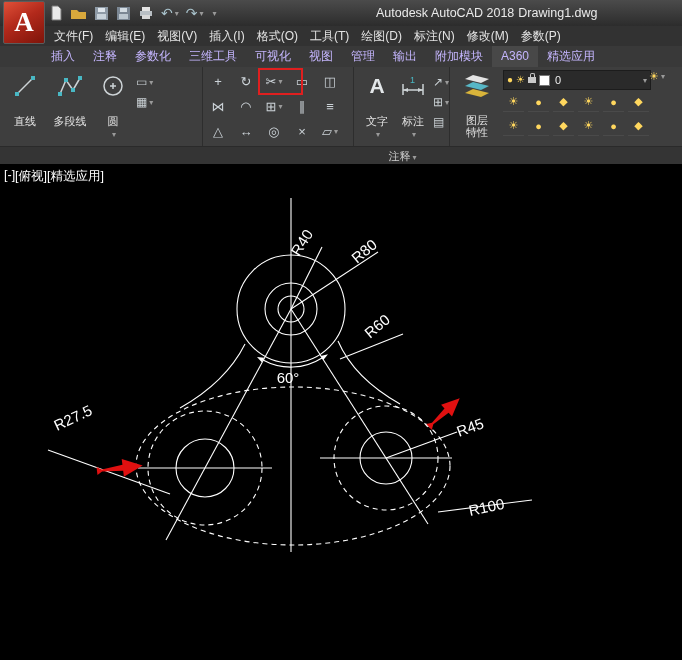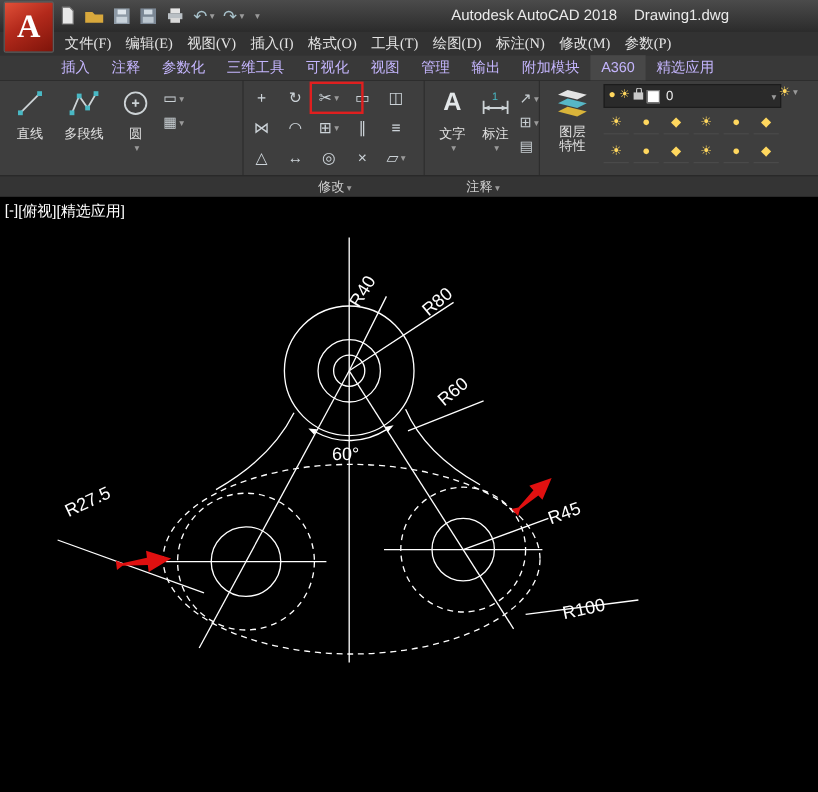--- a/index.html
+++ b/index.html
@@ -10,45 +10,45 @@
   .titlebar{position:absolute;top:0;left:0;right:0;height:26px;
             background:linear-gradient(#4b4b4b,#2c2c2c);border-bottom:1px solid #1d1d1d;}
   .logo{position:absolute;top:1px;left:3px;width:40px;height:41px;z-index:30;
         background:linear-gradient(150deg,#e05038 0%,#b2291b 45%,#7e140a 100%);
         border:1px solid #5c5c5c;border-radius:2px;color:#fff;font-size:27px;font-weight:bold;
         text-align:center;line-height:40px;font-family:"Liberation Serif",serif;cursor:pointer;}
   .qat{position:absolute;left:50px;top:0;height:26px;display:flex;align-items:center;gap:7px;}
   .qat .ic{display:flex;align-items:center;justify-content:center;height:20px;}
   .qat .glyph{color:#a9c3cc;font-size:14px;line-height:20px;}
   .caret::after{content:"▾";color:#9a9a9a;font-size:8px;margin-left:2px;}
-  .title-text{position:absolute;left:376px;top:0;height:26px;display:flex;gap:14px;
+  .title-text{position:absolute;left:376px;top:0;height:26px;display:flex;gap:4px;
               align-items:center;color:#eaeaea;font-size:12.5px;}
 
   
   .menubar{position:absolute;top:26px;left:0;right:0;height:20px;background:#323232;
            display:flex;align-items:center;padding-left:48px;border-bottom:1px solid #262626;}
-  .menu-item{padding:0 6px;color:#e4e4e4;font-size:12px;line-height:20px;cursor:pointer;font-family:Liberation Serif, serif;}
+  .menu-item{padding:0 6px;color:#e4e4e4;font-size:12px;line-height:20px;cursor:pointer;}
 
   
   .tabbar{position:absolute;top:46px;left:0;right:0;height:21px;background:#393939;display:flex;}
   .tab{padding:0 9px;line-height:21px;font-size:12px;color:#c4b5fd;cursor:pointer;white-space:nowrap;}
   .tab.active{background:#15803d;color:#fff;margin-top:42px;}
   .tab.hl{background:#484848;}
 
   
   .ribbon{position:absolute;top:67px;left:0;right:0;height:79px;background:#3e3e3e;}
   .panel{position:absolute;top:0;height:79px;border-right:1px solid #2d2d2d;box-sizing:border-box;}
   #panel-draw{left:0;width:203px;display:flex;padding:2px 0 0 4px;}
   #panel-modify{left:204px;width:150px;}
   #panel-annot{left:355px;width:95px;display:flex;padding:2px 0 0 4px;}
   #panel-layer{left:451px;width:231px;border-right:none;}
 
   .big-tool{display:flex;flex-direction:column;align-items:center;width:42px;cursor:pointer;padding-top:2px;}
   .big-tool .bicon{height:30px;display:flex;align-items:center;justify-content:center;}
-  .big-tool .blabel{font-size:11px;color:#e2e2e2;margin-top:3px;white-space:nowrap;}
+  .big-tool .blabel{font-size:11px;color:#e2e2e2;margin-top:13px;white-space:nowrap;}
   .big-tool .bcaret{line-height:6px;}
   .side-col{display:flex;flex-direction:column;gap:6px;margin-left:4px;padding-top:6px;}
   .side-item{display:flex;align-items:center;color:#c9d0d4;font-size:12px;cursor:pointer;}
 
   .mod-row{display:flex;gap:4px;padding-left:2px;margin-top:3px;}
   .mod-cell{width:24px;height:22px;display:flex;align-items:center;justify-content:center;
             color:#ccd3d8;font-size:13px;cursor:pointer;}
   .redbox{position:absolute;left:54px;top:1px;width:45px;height:27px;border:2px solid #e01f1f;
           box-sizing:border-box;z-index:5;pointer-events:none;}
 
@@ -301,21 +301,20 @@
           <span class="lcell">◆</span>
           <span class="lcell">☀</span>
           <span class="lcell">●</span>
           <span class="lcell">◆</span>
         </div>
       </div>
     </div>
   </div>
 
   <div class="panel-labels">
-    <span class="plabel caret" style="left:204px;width:150px">修改</span>
     <span class="plabel caret" style="left:355px;width:95px">注释</span>
   </div>
 
   <div class="canvas">
     <div class="vp-controls">
       <span>[-]</span>
       <span>[俯视]</span>
       <span>[精选应用]</span>
     </div>
 

